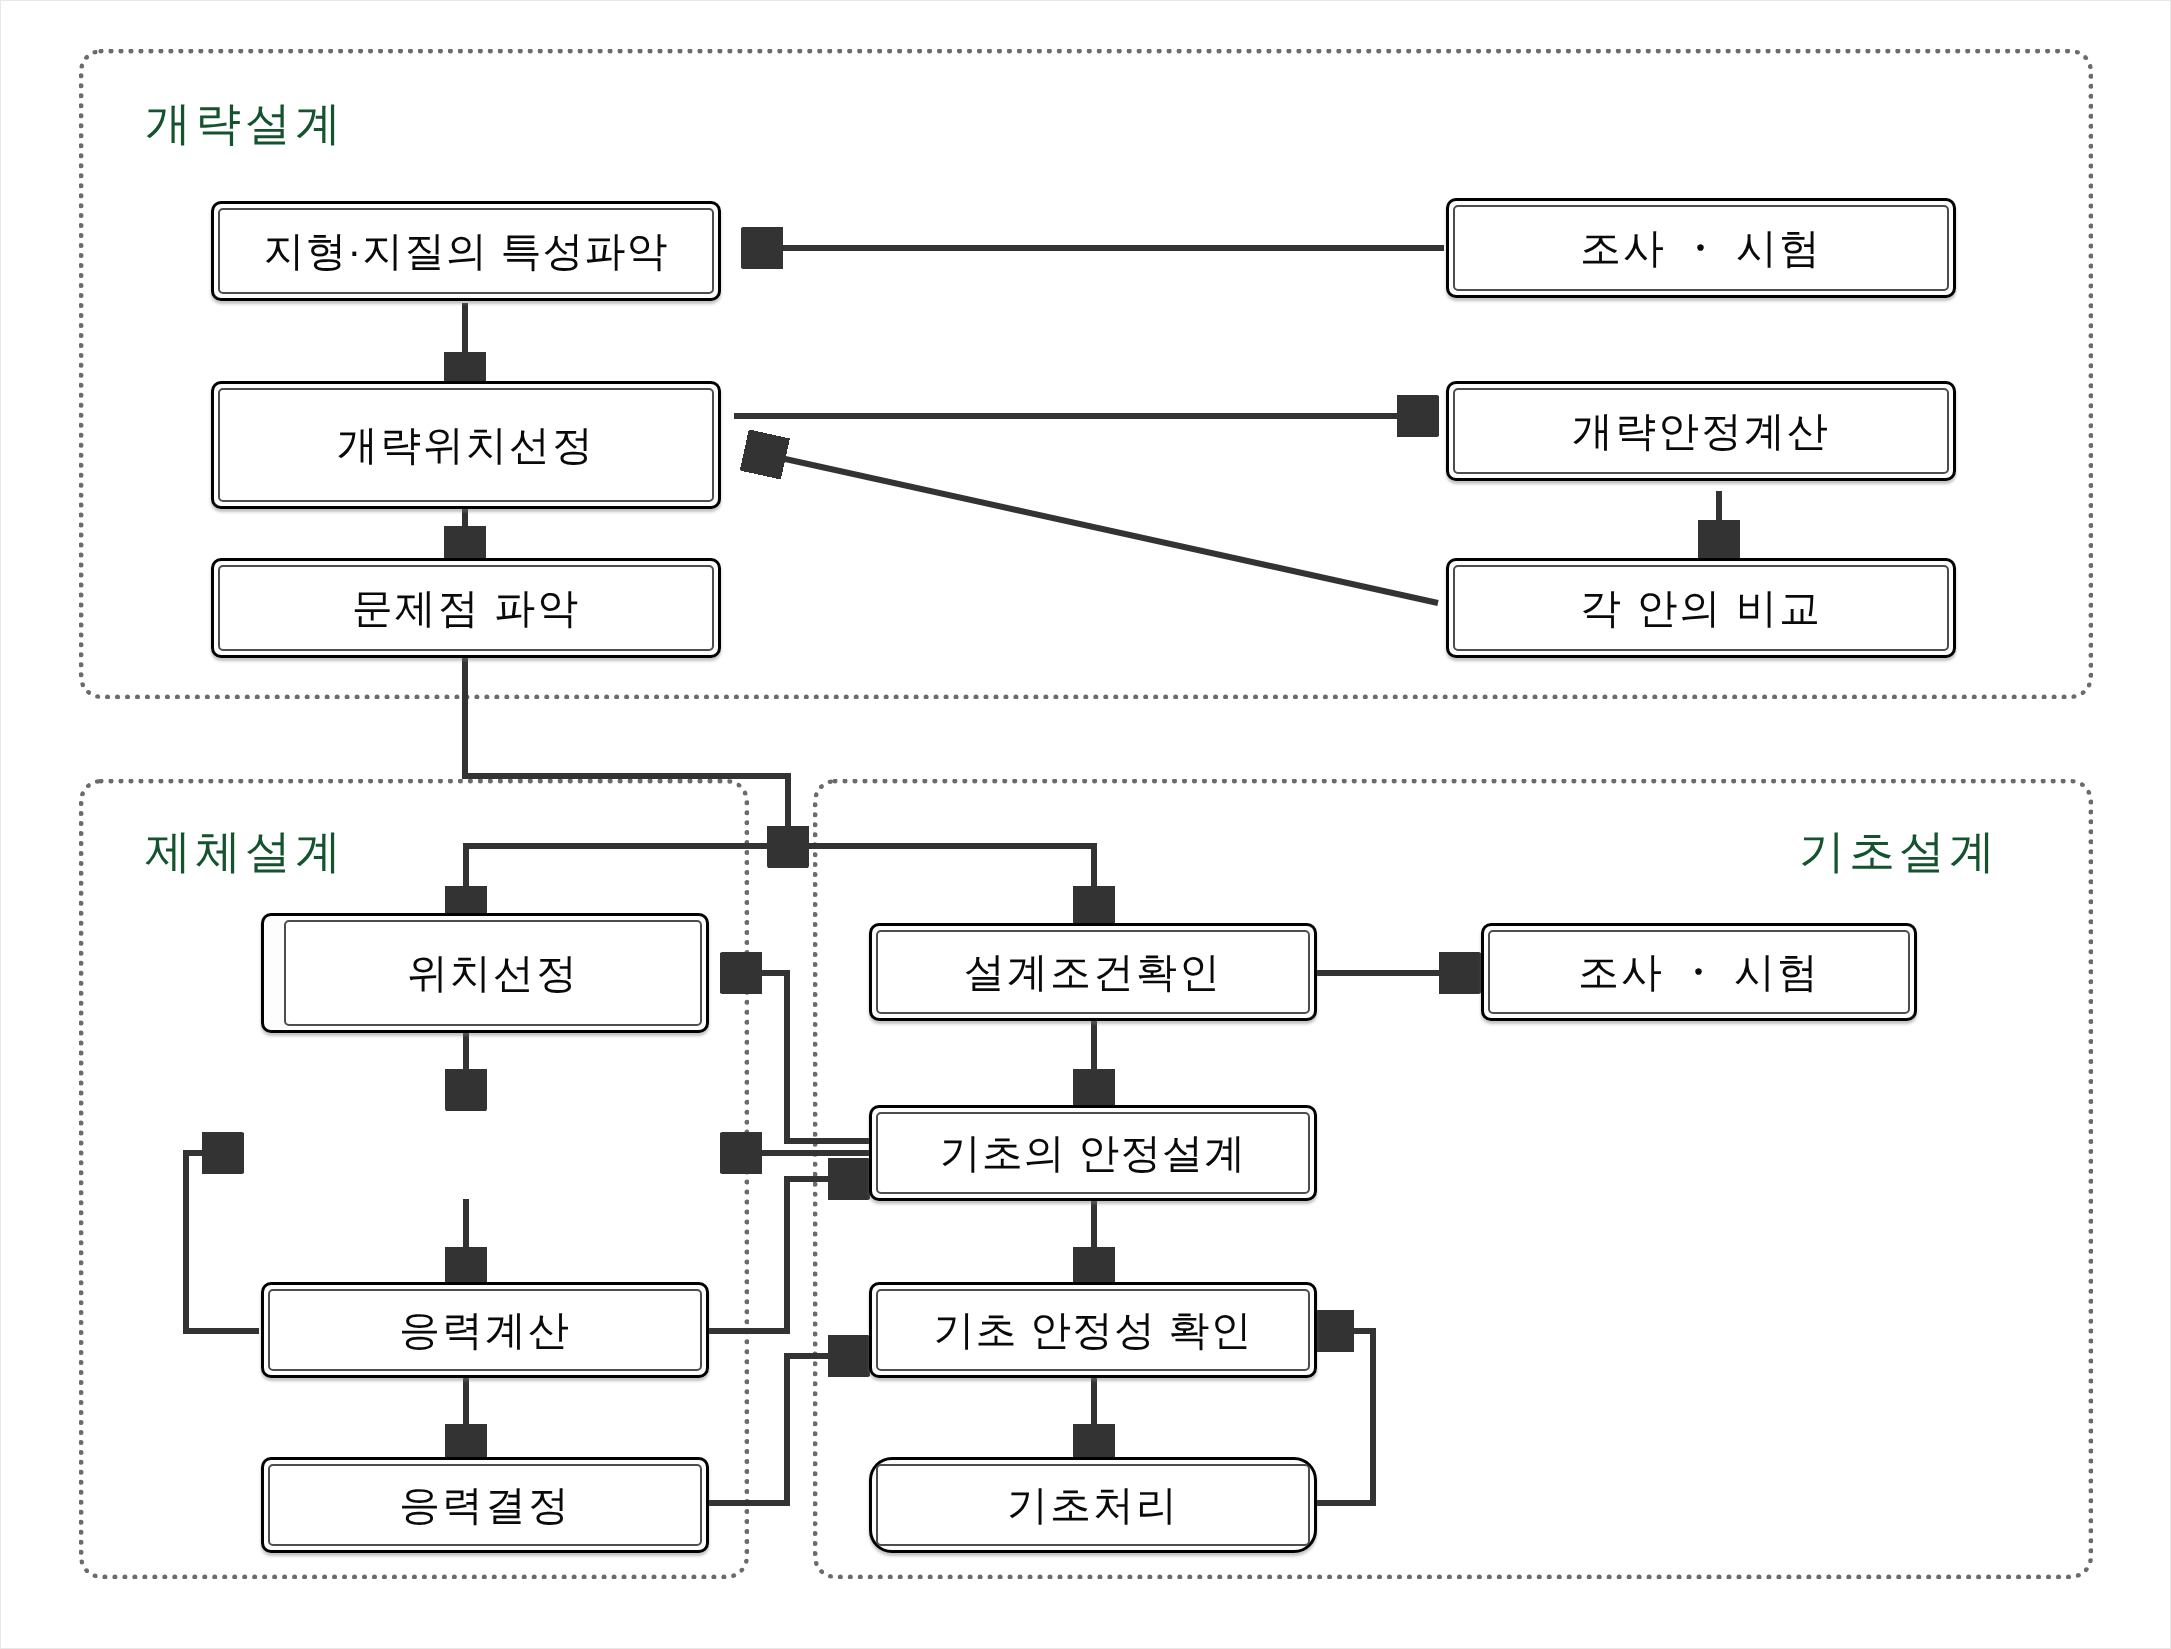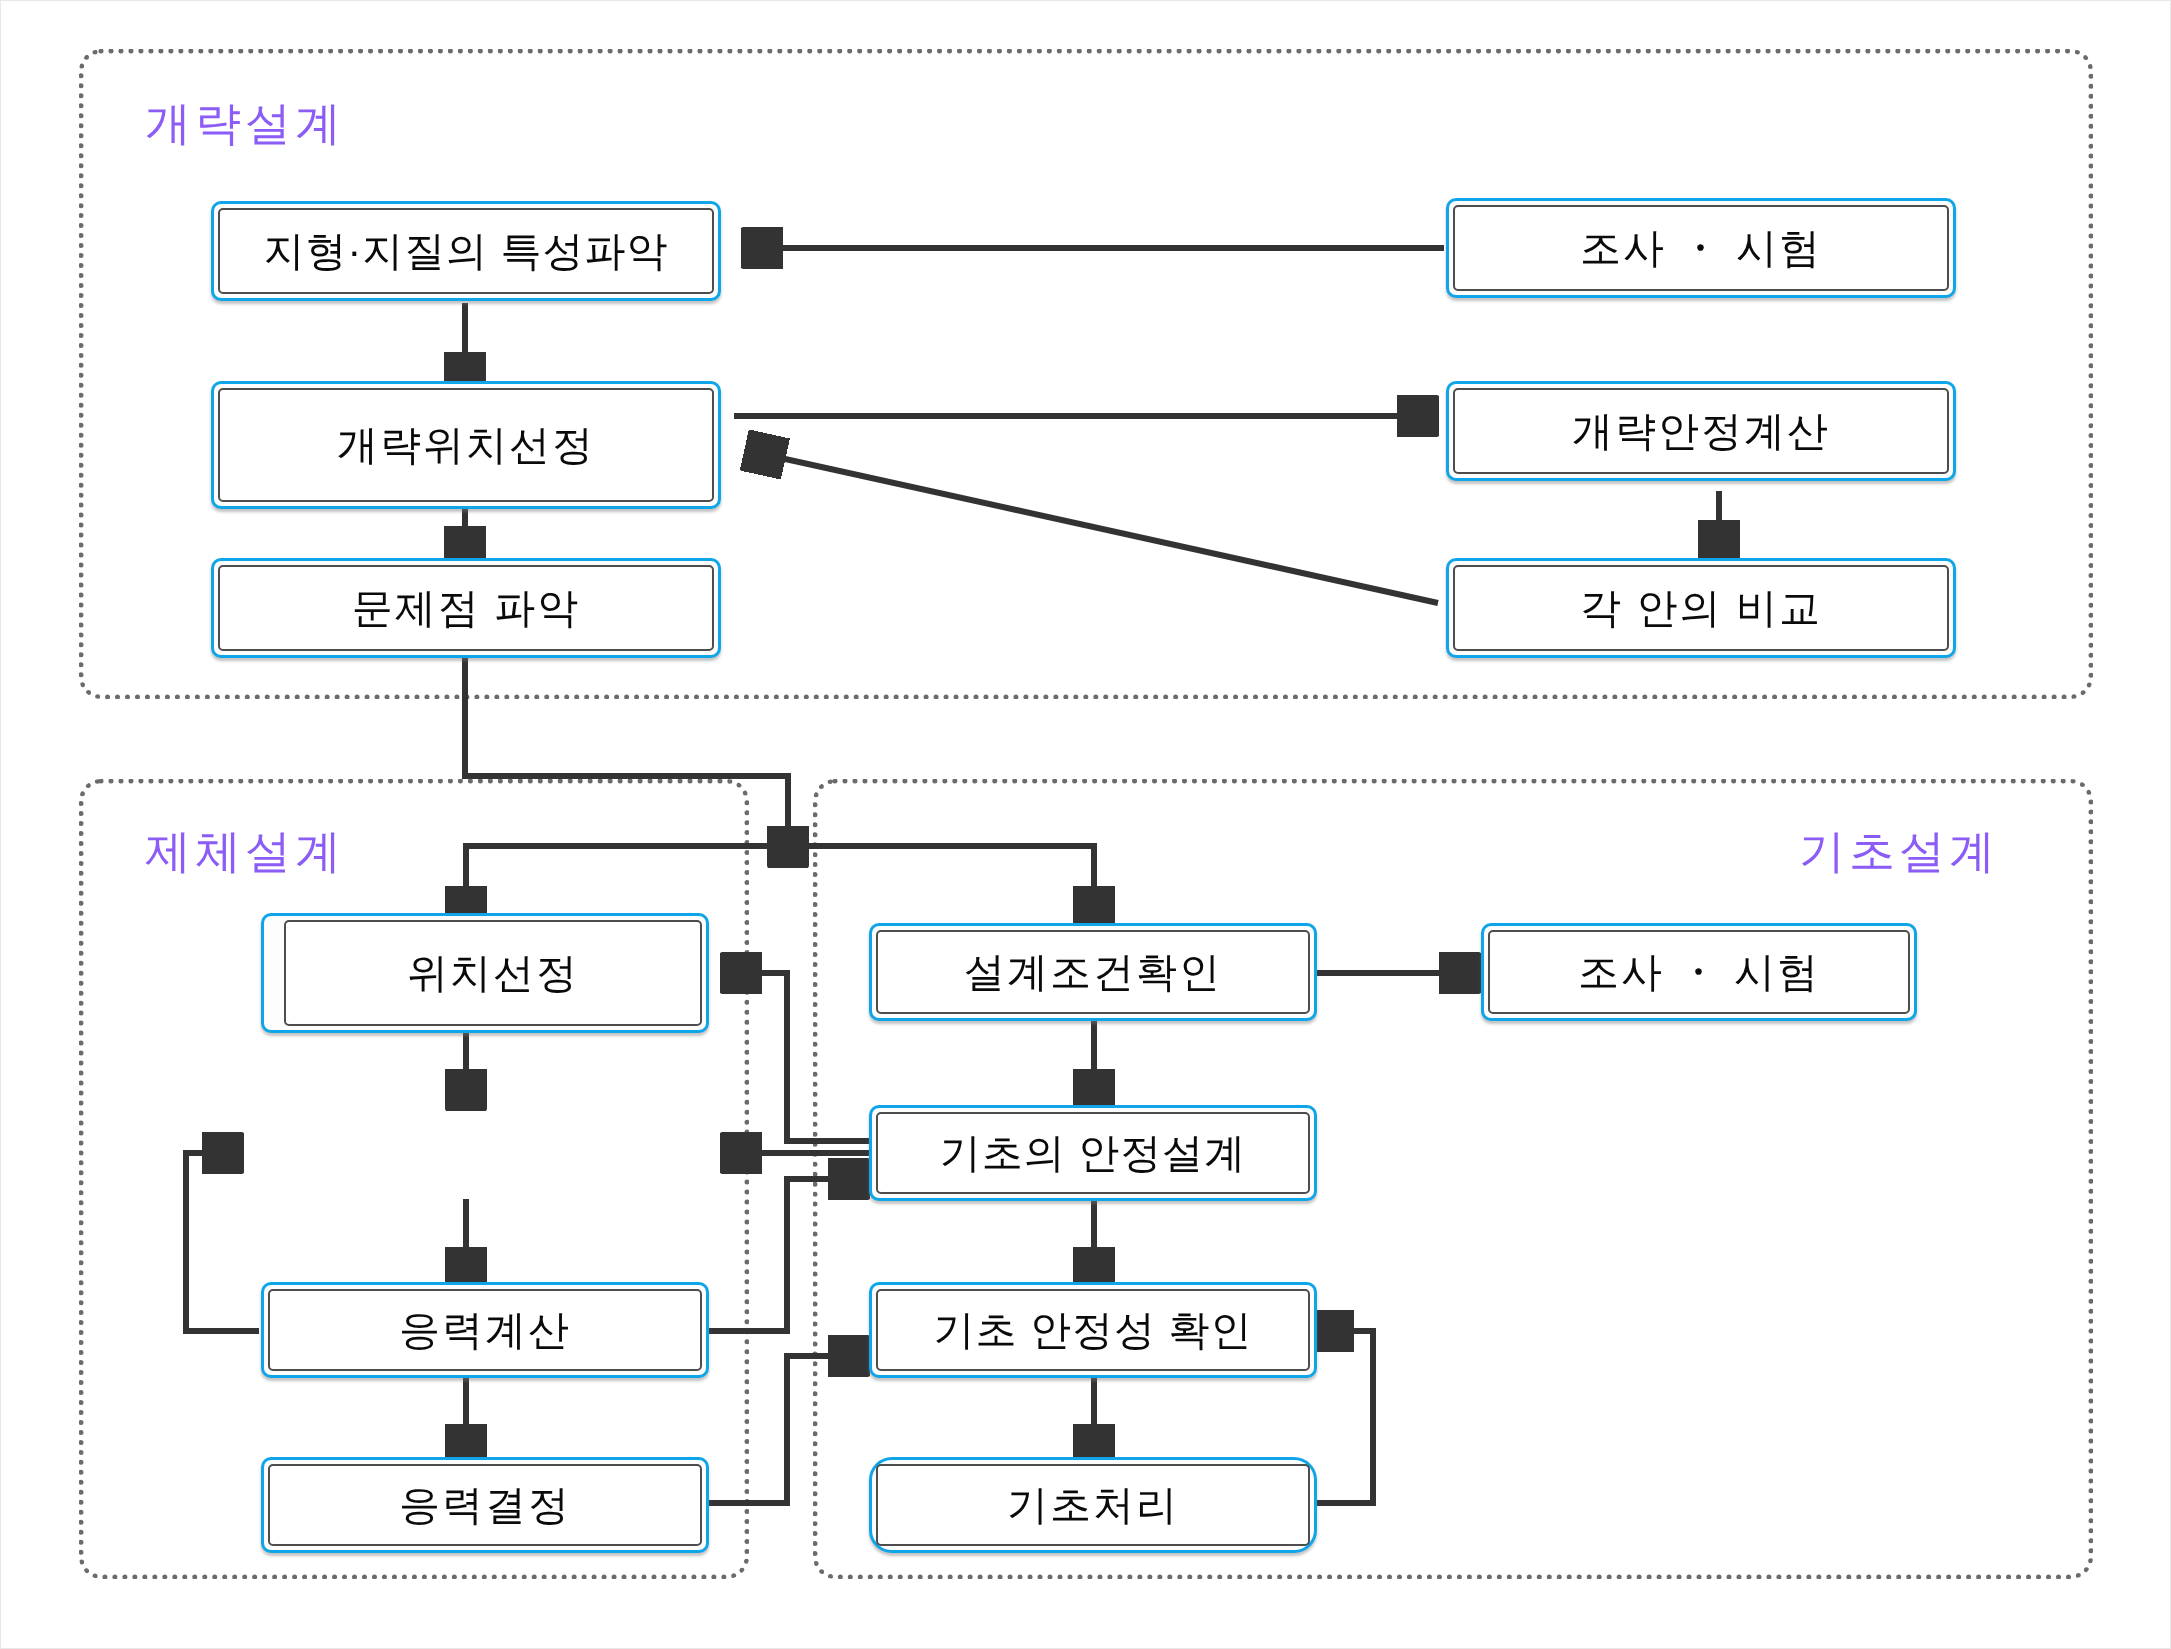--- a/index.html
+++ b/index.html
@@ -20,32 +20,32 @@
     position:absolute;
     border:5px dotted #6b6b6b;
     border-radius:22px;
     box-sizing:border-box;
     background:transparent;
   }
 
   .group-label{
     position:absolute;
     font-size:46px;
-    color:#8b5cf6;
+    color:#14532d;
     letter-spacing:4px;
     white-space:nowrap;
     font-weight:400;
   }
 
   
   .node{
     position:absolute;
     box-sizing:border-box;
     background:#fdfdfd;
-    border:3px solid #0ea5e9;
+    border:3px solid #000000;
     border-radius:10px;
     padding:4px;
     box-shadow:0 3px 3px rgba(120,120,120,0.45);
   }
   .node > .inner{
     width:100%;
     height:100%;
     box-sizing:border-box;
     border:2px solid #4d4d4d;
     border-radius:5px;

